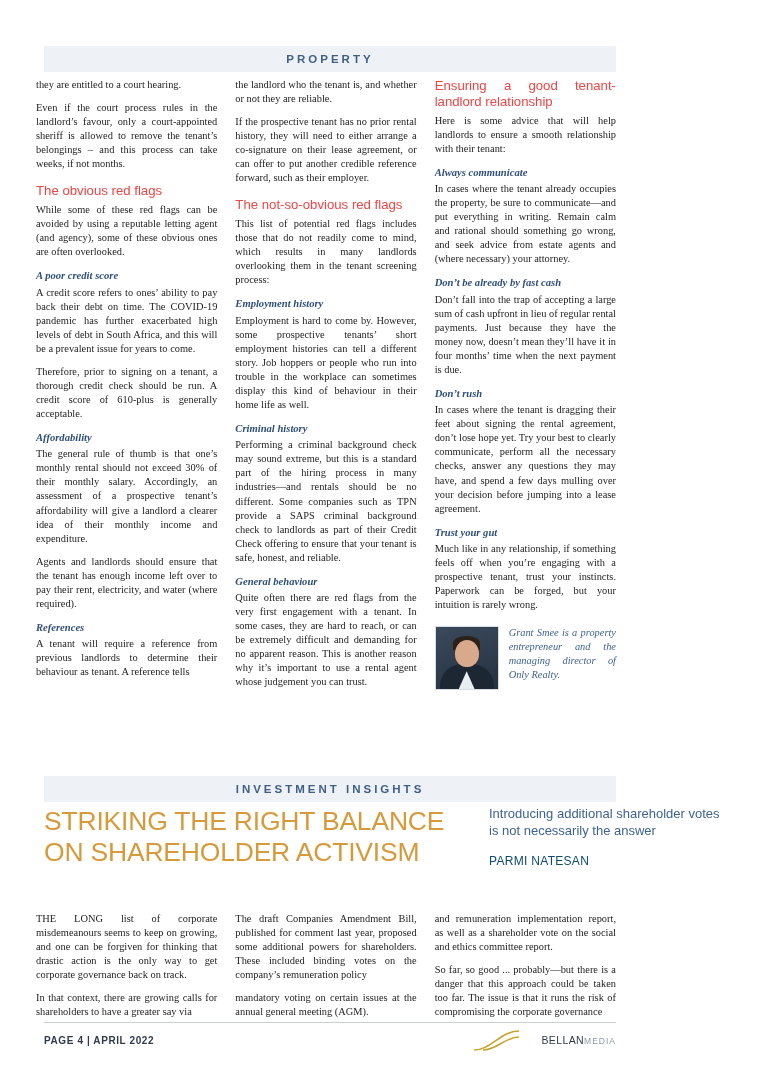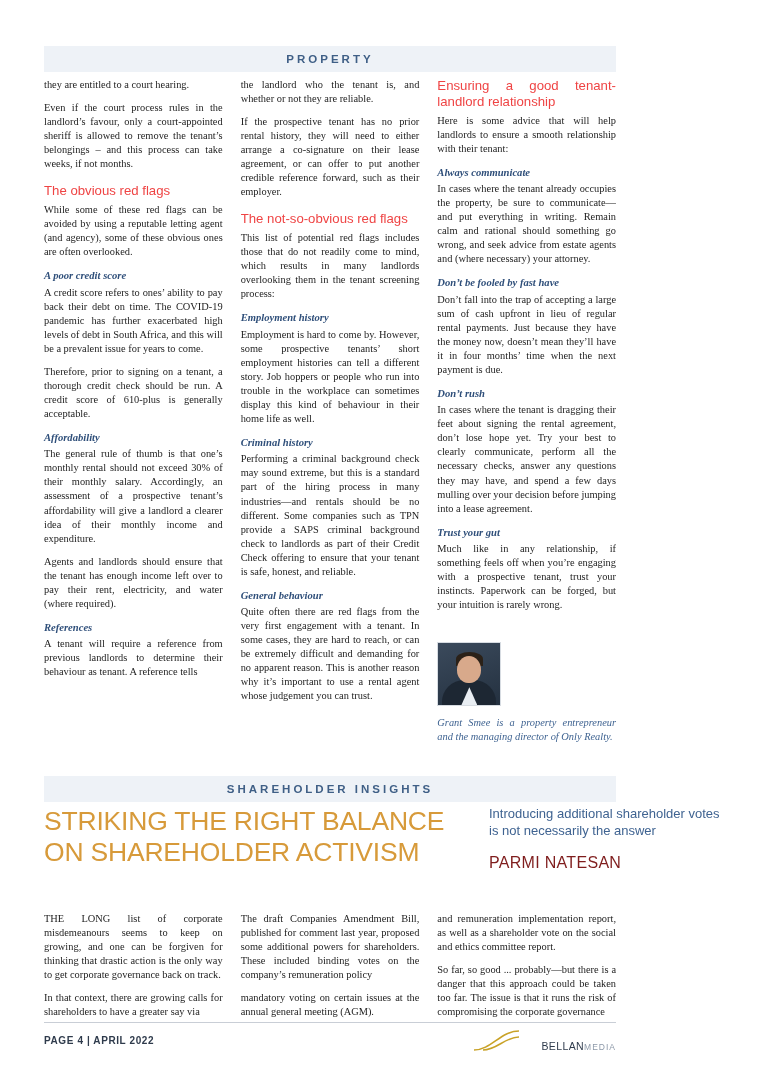--- a/index.html
+++ b/index.html
@@ -39,21 +39,21 @@
     letter-spacing: 3px;
     color: #3f5f86;
     font-weight: 600;
   }
   #property-band { top: 46px; }
   #insights-band { top: 776px; }
 
   
   .cols {
     position: absolute;
-    left: 44px;
+    left: 36px;
     right: 44px;
     display: flex;
     gap: 18px;
   }
   #property-cols { top: 78px; }
   .col {
     width: 219px;
     font-size: 10.4px;
     line-height: 1.35;
     text-align: justify;
@@ -79,23 +79,22 @@
     font-style: italic;
     font-weight: bold;
     font-size: 10.6px;
     margin: 10px 0 2px 0;
   }
 
   
   .bio {
     display: flex;
     gap: 10px;
-    margin-top: 30px;
+    margin-top: 14px;
     align-items: flex-start;
-    flex-direction: column;
   }
   .bio-photo {
     width: 62px;
     height: 62px;
     flex: 0 0 62px;
     background: linear-gradient(160deg,#3b4a5c 0%, #243140 100%);
     position: relative;
     overflow: hidden;
     border: 1px solid #d7dce2;
   }
@@ -171,22 +170,22 @@
   }
   #insights-standfirst .kicker {
     font-family: "Liberation Sans", sans-serif;
     color: #3f6391;
     font-size: 13px;
     line-height: 1.3;
     font-weight: 400;
   }
   #insights-standfirst .byline {
     font-family: "Liberation Sans", sans-serif;
-    color: #7f1d1d;
-    font-size: 16px;
+    color: #0c4a6e;
+    font-size: 12px;
     margin-top: 14px;
     letter-spacing: 0.3px;
   }
   #insights-cols { top: 912px; }
   #insights-cols .col { font-size: 10.4px; }
 
   
   .footer-rule {
     position: absolute;
     left: 44px;
@@ -207,21 +206,21 @@
   }
   .footer-left {
     font-family: "Liberation Sans", sans-serif;
     font-size: 10px;
     color: #2f3b4c;
     font-weight: bold;
     letter-spacing: 0.6px;
   }
   .footer-right {
     display: flex;
-    align-items: flex-end;
+    align-items: center;
     gap: 6px;
   }
   .logo-swoosh {
     width: 62px;
     height: 24px;
     position: relative;
   }
   .logo-swoosh svg { display: block; }
   .logo-text {
     font-family: "Liberation Sans", sans-serif;
@@ -272,41 +271,41 @@
       <p>Performing a criminal background check may sound extreme, but this is a standard part of the hiring process in many industries—and rentals should be no different.  Some companies such as TPN provide a SAPS criminal background check to landlords as part of their Credit Check offering to ensure that your tenant is safe, honest, and reliable.</p>
       <h4 class="sub-ital">General behaviour</h4>
       <p>Quite often there are red flags from the very first engagement with a tenant.  In some cases, they are hard to reach, or can be extremely difficult and demanding for no apparent reason.  This is another reason why it’s important to use a rental agent whose judgement you can trust.</p>
     </div>
 
     <div class="col">
       <h3 class="sub-blue first">Ensuring a good tenant-landlord relationship</h3>
       <p>Here is some advice that will help landlords to ensure a smooth relationship with their tenant:</p>
       <h4 class="sub-ital">Always communicate</h4>
       <p>In cases where the tenant already occupies the property, be sure to communicate—and put everything in writing.  Remain calm and rational should something go wrong, and seek advice from estate agents and (where necessary) your attorney.</p>
-      <h4 class="sub-ital">Don’t be fooled by fast have</h4>
+      <h4 class="sub-ital">Don’t be already by fast cash</h4>
       <p>Don’t fall into the trap of accepting a large sum of cash upfront in lieu of regular rental payments.  Just because they have the money now, doesn’t mean they’ll have it in four months’ time when the next payment is due.</p>
       <h4 class="sub-ital">Don’t rush</h4>
       <p>In cases where the tenant is dragging their feet about signing the rental agreement, don’t lose hope yet.  Try your best to clearly communicate, perform all the necessary checks, answer any questions they may have, and spend a few days mulling over your decision before jumping into a lease agreement.</p>
       <h4 class="sub-ital">Trust your gut</h4>
       <p>Much like in any relationship, if something feels off when you’re engaging with a prospective tenant, trust your instincts.  Paperwork can be forged, but your intuition is rarely wrong.</p>
 
       <div class="bio">
         <div class="bio-photo">
           <div class="body"></div>
           <div class="hair"></div>
           <div class="face"></div>
           <div class="shirt"></div>
         </div>
         <div class="bio-text">Grant Smee is a property entrepreneur and the managing director of Only Realty.</div>
       </div>
     </div>
   </div>
 
   <div class="section-band" id="insights-band">
-    <span class="band-text">SHAREHOLDER INSIGHTS</span>
+    <span class="band-text">INVESTMENT INSIGHTS</span>
   </div>
 
   <div id="insights-headline">
     <div class="line">STRIKING THE RIGHT BALANCE</div>
     <div class="line">ON SHAREHOLDER ACTIVISM</div>
   </div>
 
   <div id="insights-standfirst">
     <div class="kicker">Introducing additional shareholder votes is not necessarily the answer</div>
     <div class="byline">PARMI NATESAN</div>

